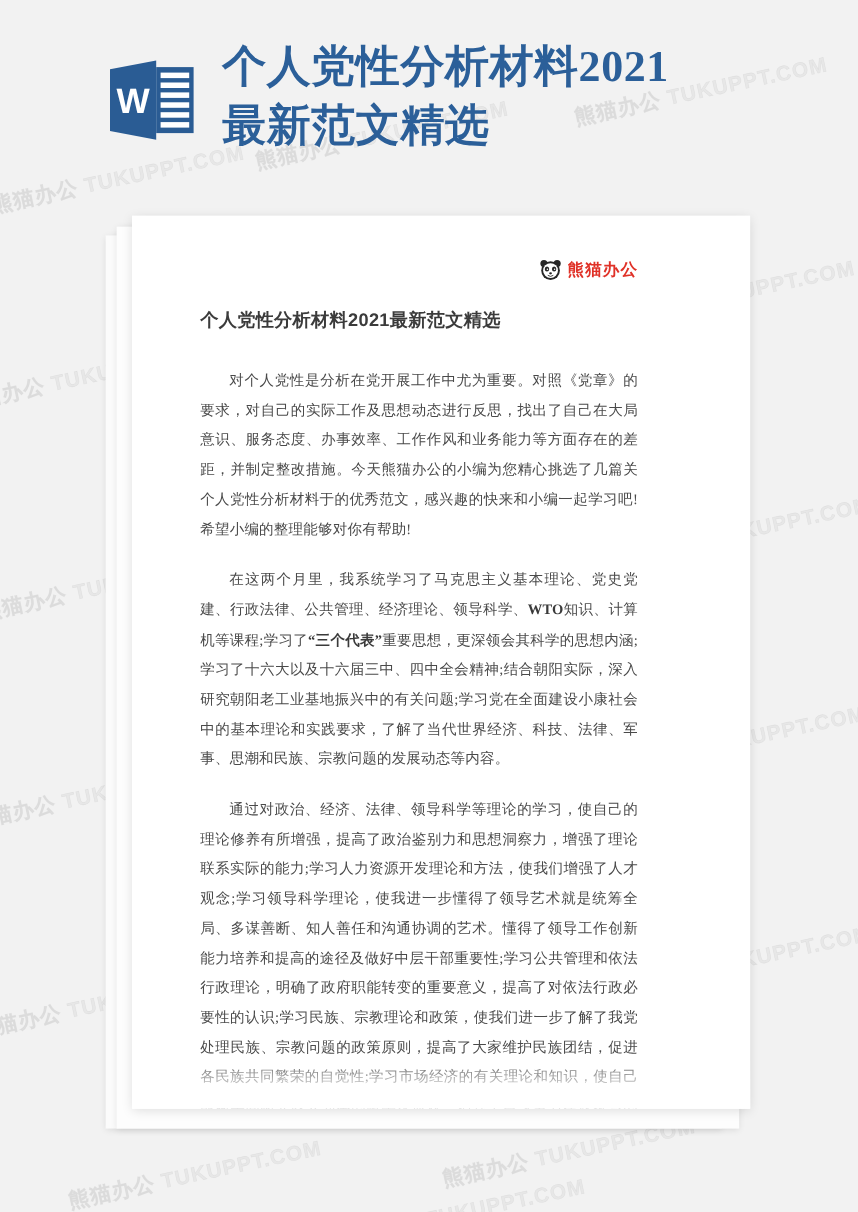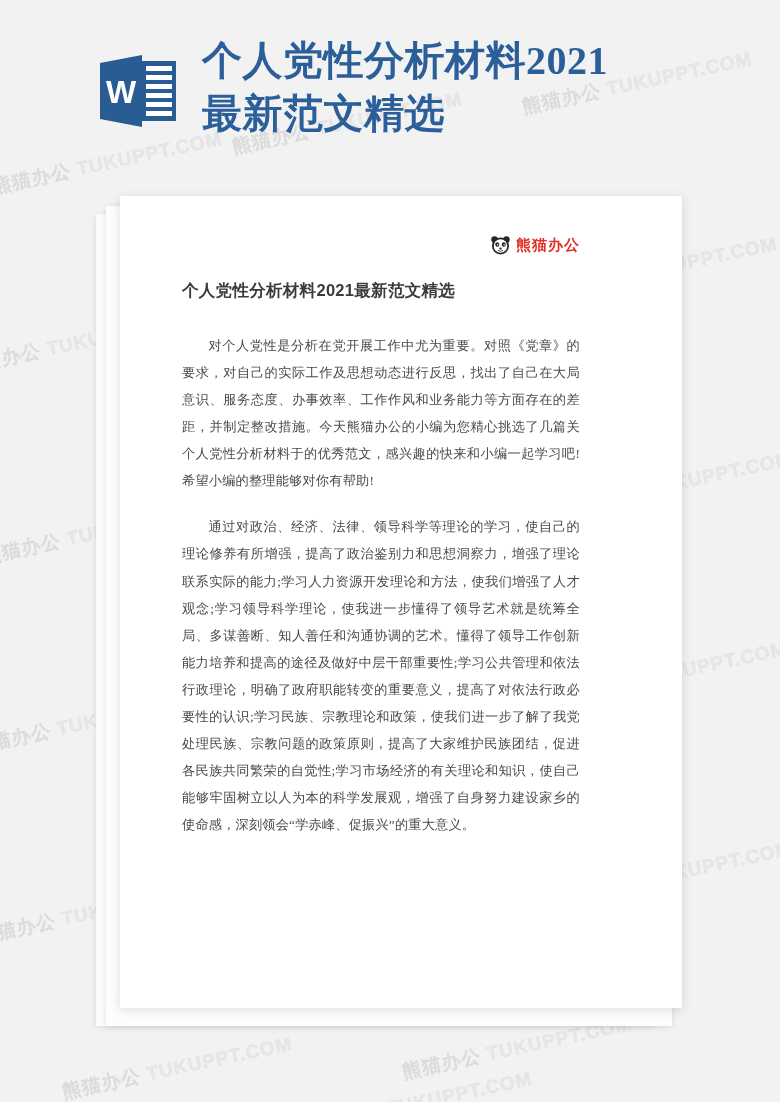--- a/index.html
+++ b/index.html
@@ -237,18 +237,19 @@
       <span class="brand-text">熊猫办公</span>
     </div>
   </div>
 
   <h1 class="doc-title">个人党性分析材料2021最新范文精选</h1>
 
   <p class="para indent">对个人党性是分析在党开展工作中尤为重要。对照《党章》的要求，对自己的实际工作及思想动态进行反思，找出了自己在大局意识、服务态度、办事效率、工作作风和业务能力等方面存在的差距，并制定整改措施。今天熊猫办公的小编为您精心挑选了几篇关个人党性分析材料于的优秀范文，感兴趣的快来和小编一起学习吧!希望小编的整理能够对你有帮助!</p>
 
 
 
+  <p class="para indent"><span>在这两个月里，我系统学习了马克思主义基本理论、党史党建、行政法律、公共管理、经济理论、领导科学、</span><b>WTO</b><span>知识、计算机等课程;学习了</span><b>“三个代表”</b><span>重要思想，更深领会其科学的思想内涵;学习了十六大以及十六届三中、四中全会精神;结合朝阳实际，深入研究朝阳老工业基地振兴中的有关问题;学习党在全面建设小康社会中的基本理论和实践要求，了解了当代世界经济、科技、法律、军事、思潮和民族、宗教问题的发展动态等内容。</span></p>
 
   <p class="para indent">通过对政治、经济、法律、领导科学等理论的学习，使自己的理论修养有所增强，提高了政治鉴别力和思想洞察力，增强了理论联系实际的能力;学习人力资源开发理论和方法，使我们增强了人才观念;学习领导科学理论，使我进一步懂得了领导艺术就是统筹全局、多谋善断、知人善任和沟通协调的艺术。懂得了领导工作创新能力培养和提高的途径及做好中层干部重要性;学习公共管理和依法行政理论，明确了政府职能转变的重要意义，提高了对依法行政必要性的认识;学习民族、宗教理论和政策，使我们进一步了解了我党处理民族、宗教问题的政策原则，提高了大家维护民族团结，促进各民族共同繁荣的自觉性;学习市场经济的有关理论和知识，使自己能够牢固树立以人为本的科学发展观，增强了自身努力建设家乡的使命感，深刻领会“学赤峰、促振兴”的重大意义。</p>
 
 </div>
 
 <div class="doc-fade"></div>
 
 </body></html>

